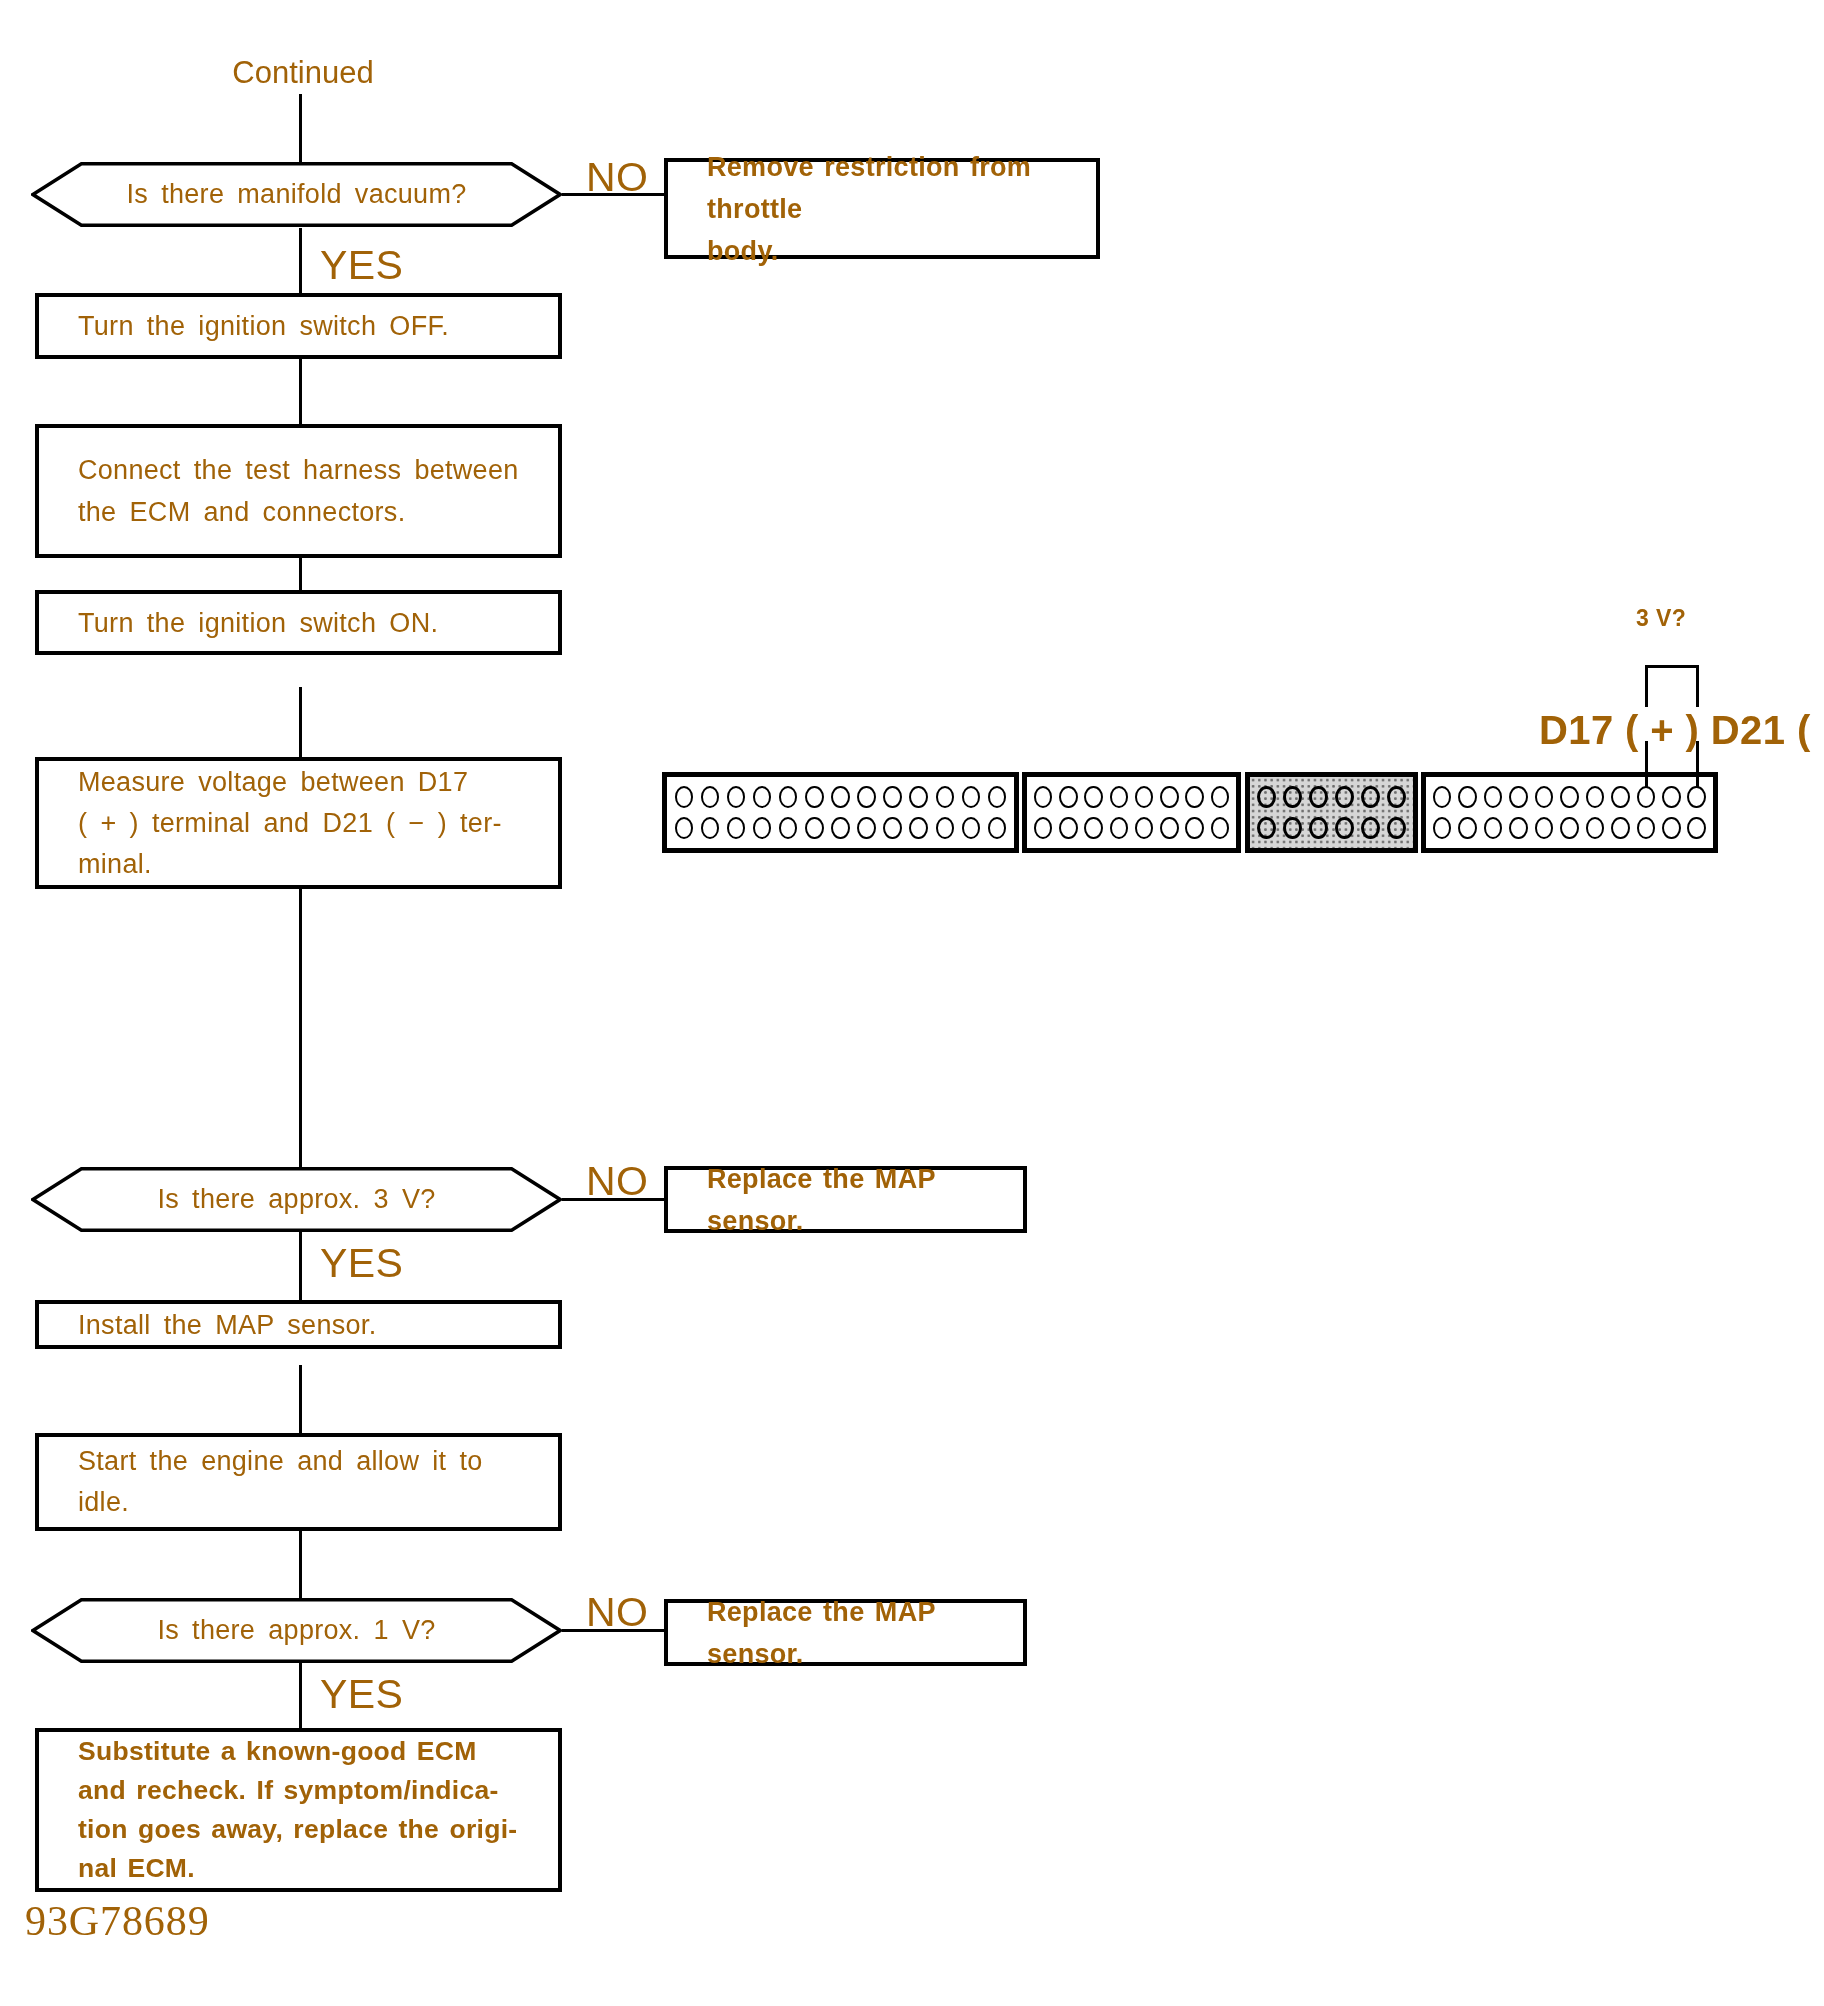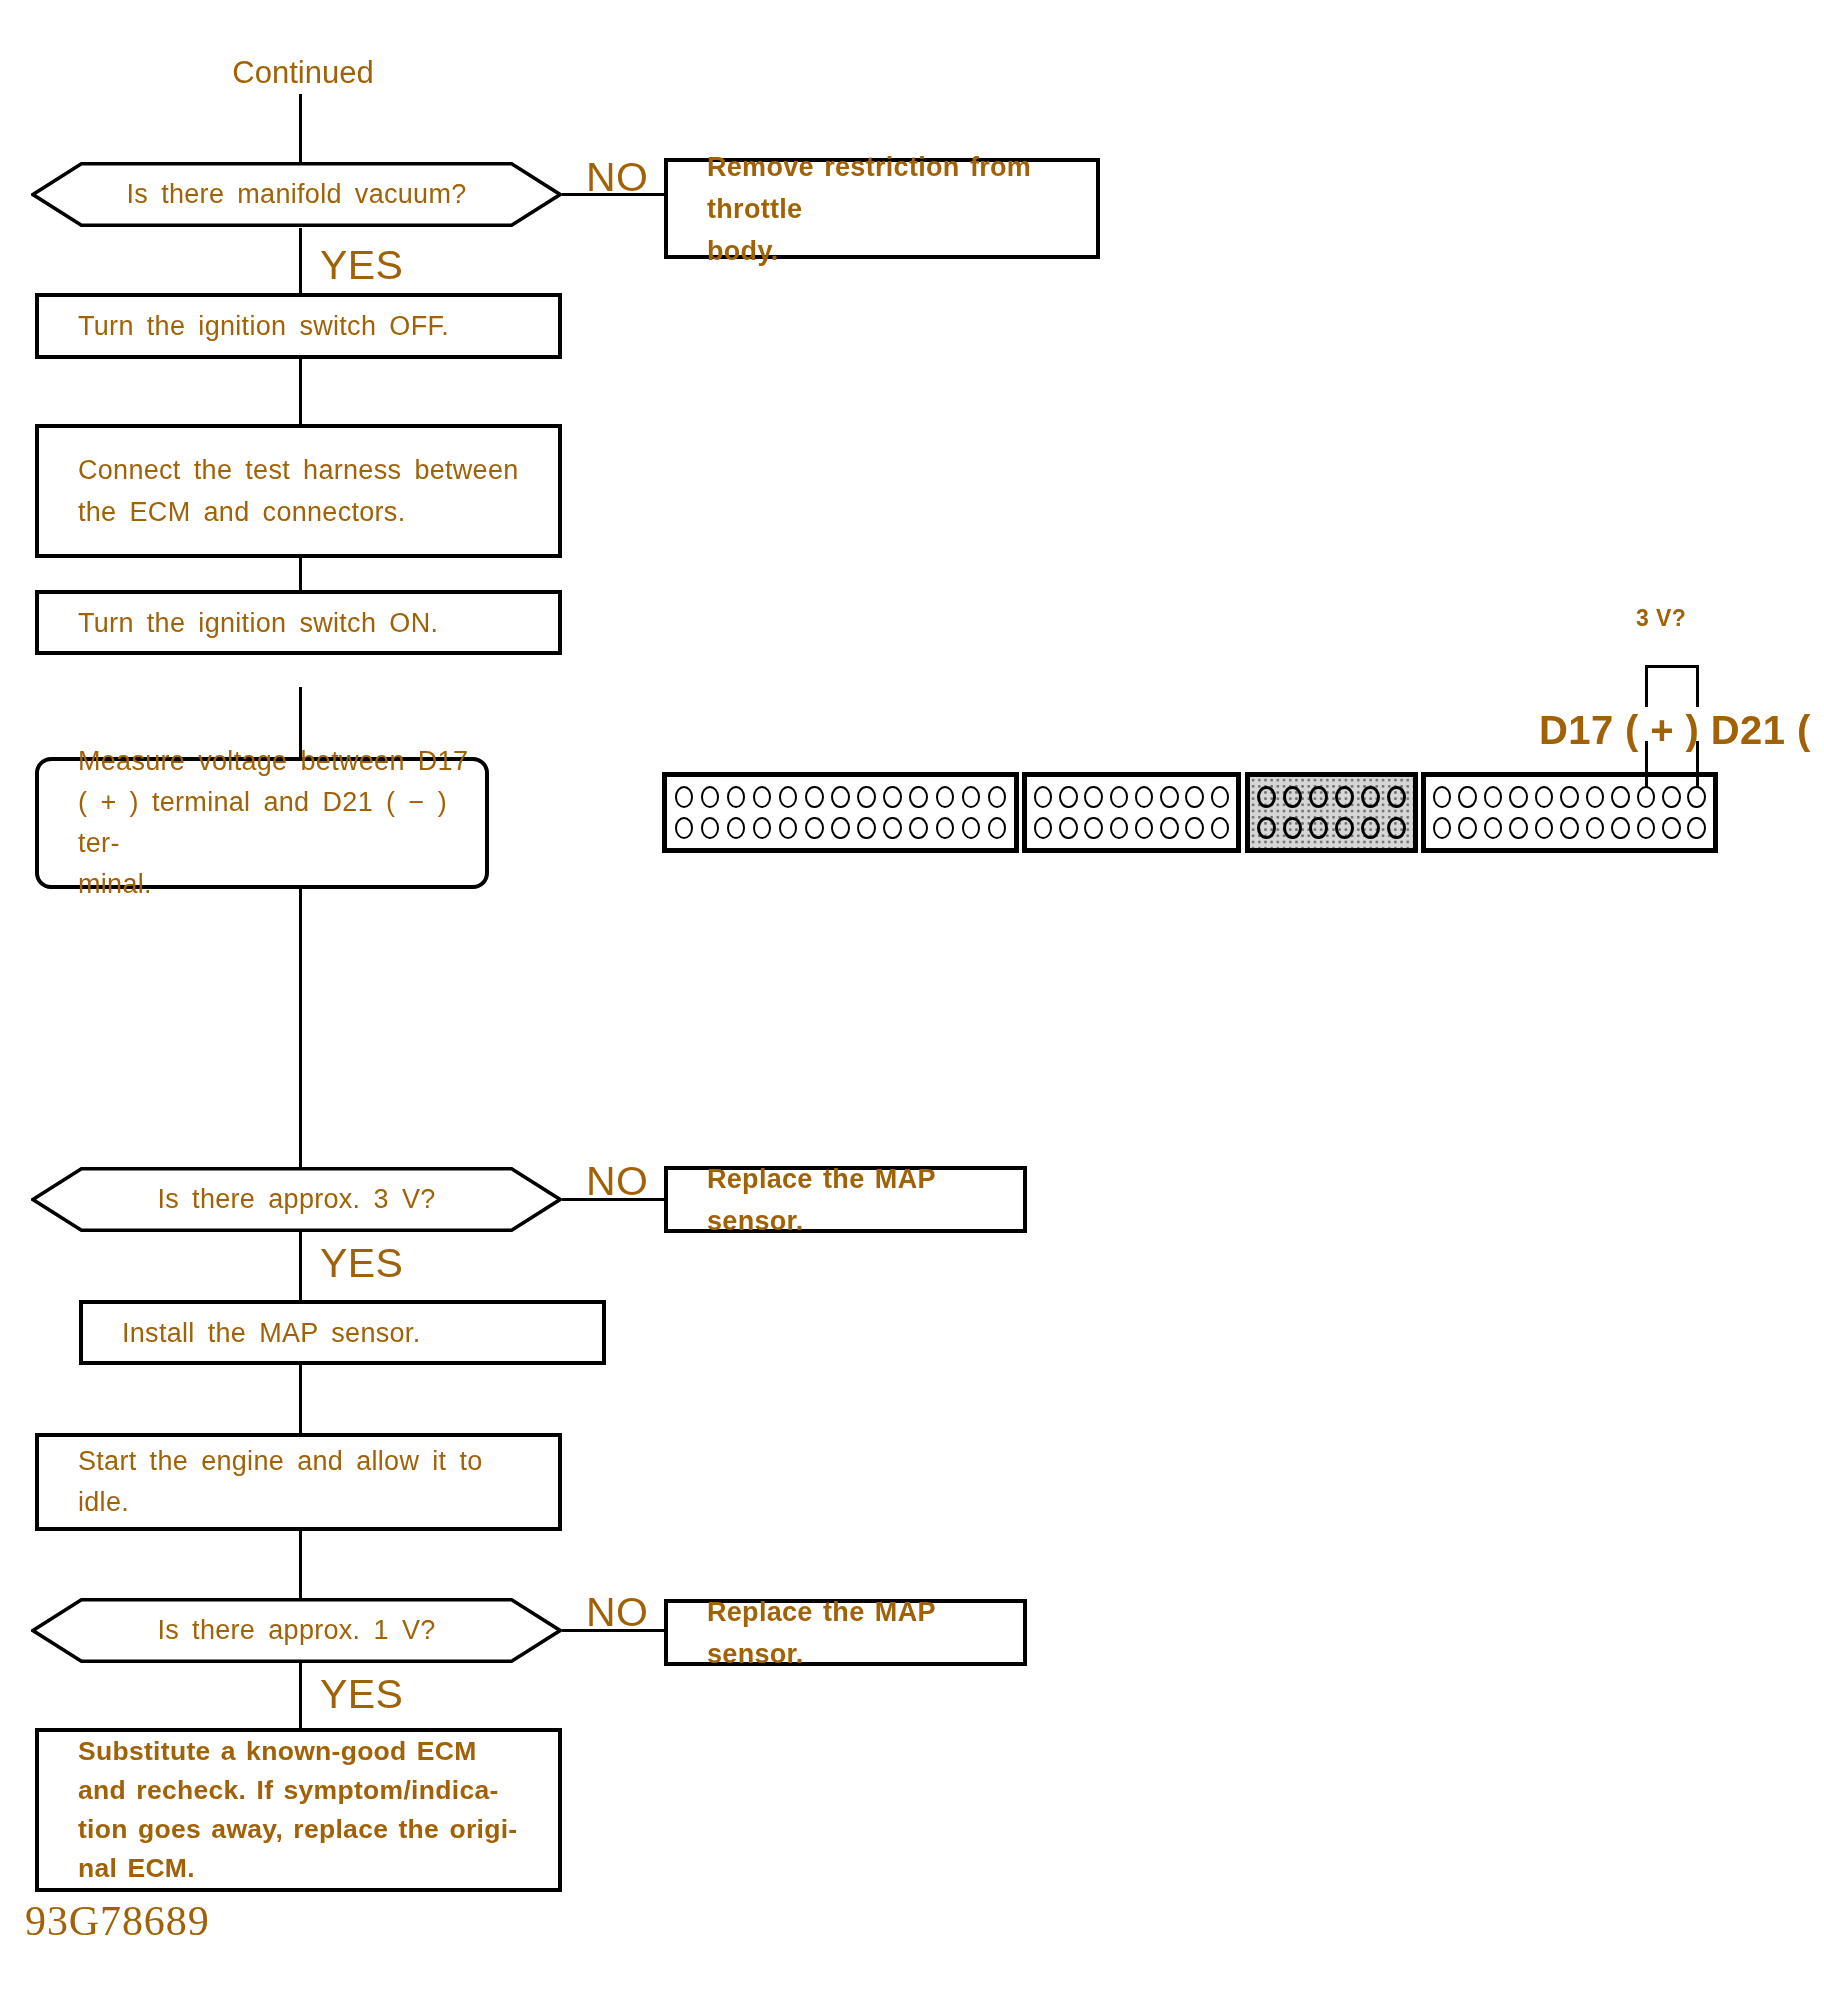--- a/index.html
+++ b/index.html
@@ -72,21 +72,21 @@
   </div>
   <div class="flabel" style="left:586px;top:154px;">NO</div>
   <div class="flabel" style="left:320px;top:242px;">YES</div>
   <div class="box bold pre" style="left:664px;top:158px;width:436px;height:101px;">Remove restriction from throttle
 body.</div>
 
   <div class="box" style="left:35px;top:293px;width:527px;height:66px;">Turn the ignition switch OFF.</div>
   <div class="box pre" style="left:35px;top:424px;width:527px;height:134px;">Connect the test harness between
 the ECM and connectors.</div>
   <div class="box" style="left:35px;top:590px;width:527px;height:65px;">Turn the ignition switch ON.</div>
-  <div class="box pre" style="left:35px;top:757px;width:454px;height:132px;line-height:41px;border-radius:16px;">Measure voltage between D17
+  <div class="box pre" style="left:35px;top:757px;width:527px;height:132px;line-height:41px;">Measure voltage between D17
 ( + ) terminal and D21 ( − ) ter-
 minal.</div>
 
   <div class="conn-block" style="left:662px;width:357px;">
       <div class="pin-row">
         <div class="pin"></div>
         <div class="pin"></div>
         <div class="pin"></div>
         <div class="pin"></div>
         <div class="pin"></div>
@@ -195,21 +195,21 @@
   <div class="decision" style="left:31px;top:1166px;">
     <svg width="531" height="67" viewBox="0 0 602 76">
       <polygon points="2,38 57,3 545,3 600,38 545,73 57,73" fill="#ffffff" stroke="#000000" stroke-width="4"></polygon>
     </svg>
     <div class="dtext">Is there approx. 3 V?</div>
   </div>
   <div class="flabel" style="left:586px;top:1158px;">NO</div>
   <div class="flabel" style="left:320px;top:1240px;">YES</div>
   <div class="box bold" style="left:664px;top:1166px;width:363px;height:67px;">Replace the MAP sensor.</div>
 
-  <div class="box" style="left:35px;top:1300px;width:527px;height:65px;margin-left:44px;">Install the MAP sensor.</div>
+  <div class="box" style="left:35px;top:1300px;width:527px;height:49px;">Install the MAP sensor.</div>
   <div class="box pre" style="left:35px;top:1433px;width:527px;height:98px;line-height:41px;">Start the engine and allow it to
 idle.</div>
 
   <div class="decision" style="left:31px;top:1597px;">
     <svg width="531" height="67" viewBox="0 0 602 76">
       <polygon points="2,38 57,3 545,3 600,38 545,73 57,73" fill="#ffffff" stroke="#000000" stroke-width="4"></polygon>
     </svg>
     <div class="dtext">Is there approx. 1 V?</div>
   </div>
   <div class="flabel" style="left:586px;top:1589px;">NO</div>

